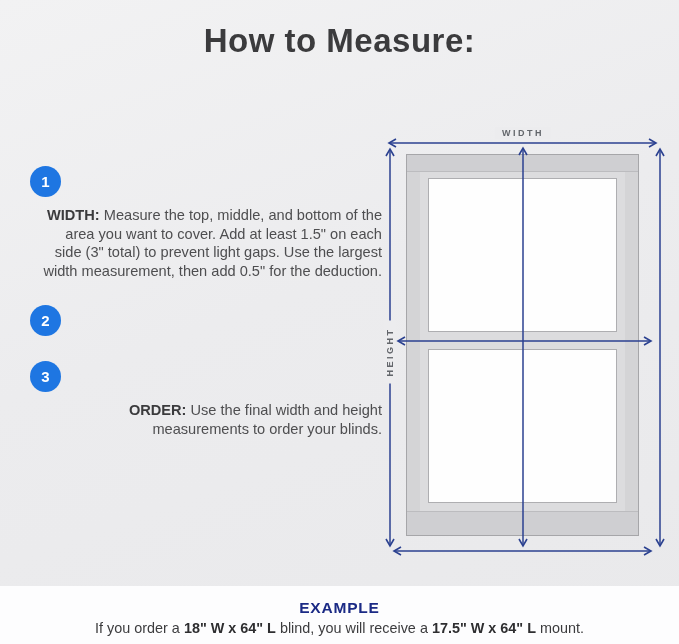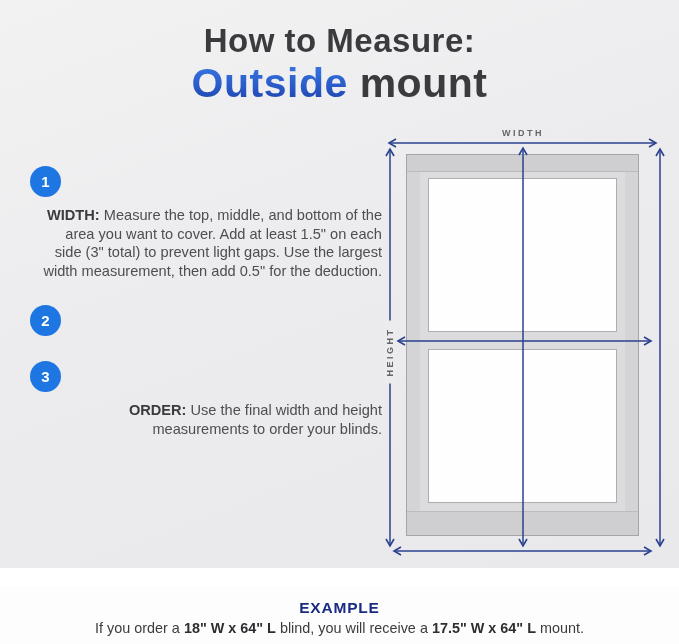--- a/index.html
+++ b/index.html
@@ -4,21 +4,21 @@
 <style>
   * { margin: 0; padding: 0; box-sizing: border-box; }
   html, body { width: 679px; height: 644px; }
   body {
     font-family: "Liberation Sans", sans-serif;
     overflow: hidden;
   }
   .canvas {
     position: relative;
     width: 679px;
-    height: 568px;
+    height: 644px;
     background: linear-gradient(160deg, #f2f2f3 0%, #ececee 45%, #e9e9eb 100%);
   }
 
   
   .header {
     position: absolute;
     top: 24px; left: 0; right: 0;
     text-align: center;
     line-height: 1.05;
   }
@@ -157,21 +157,20 @@
   }
   .example-sentence b { color: #2e2e30; }
 </style>
 </head>
 <body>
 
 <div class="canvas">
 
   <div class="header">
     <div class="title-line1">How to Measure:</div>
-    <div class="title-line2"><span class="title-accent">Outside</span><span> mount</span></div>
   </div>
 
   <div class="steps">
 
     <div class="step">
       <div class="step-badge">1</div>
       <p class="step-text"><span class="step-label">WIDTH:</span><span> Measure the top, middle, and bottom of the area you want to cover. Add at least 1.5" on each side (3" total) to prevent light gaps. Use the largest width measurement, then add 0.5" for the deduction.</span></p>
     </div>
 
     <div class="step">

